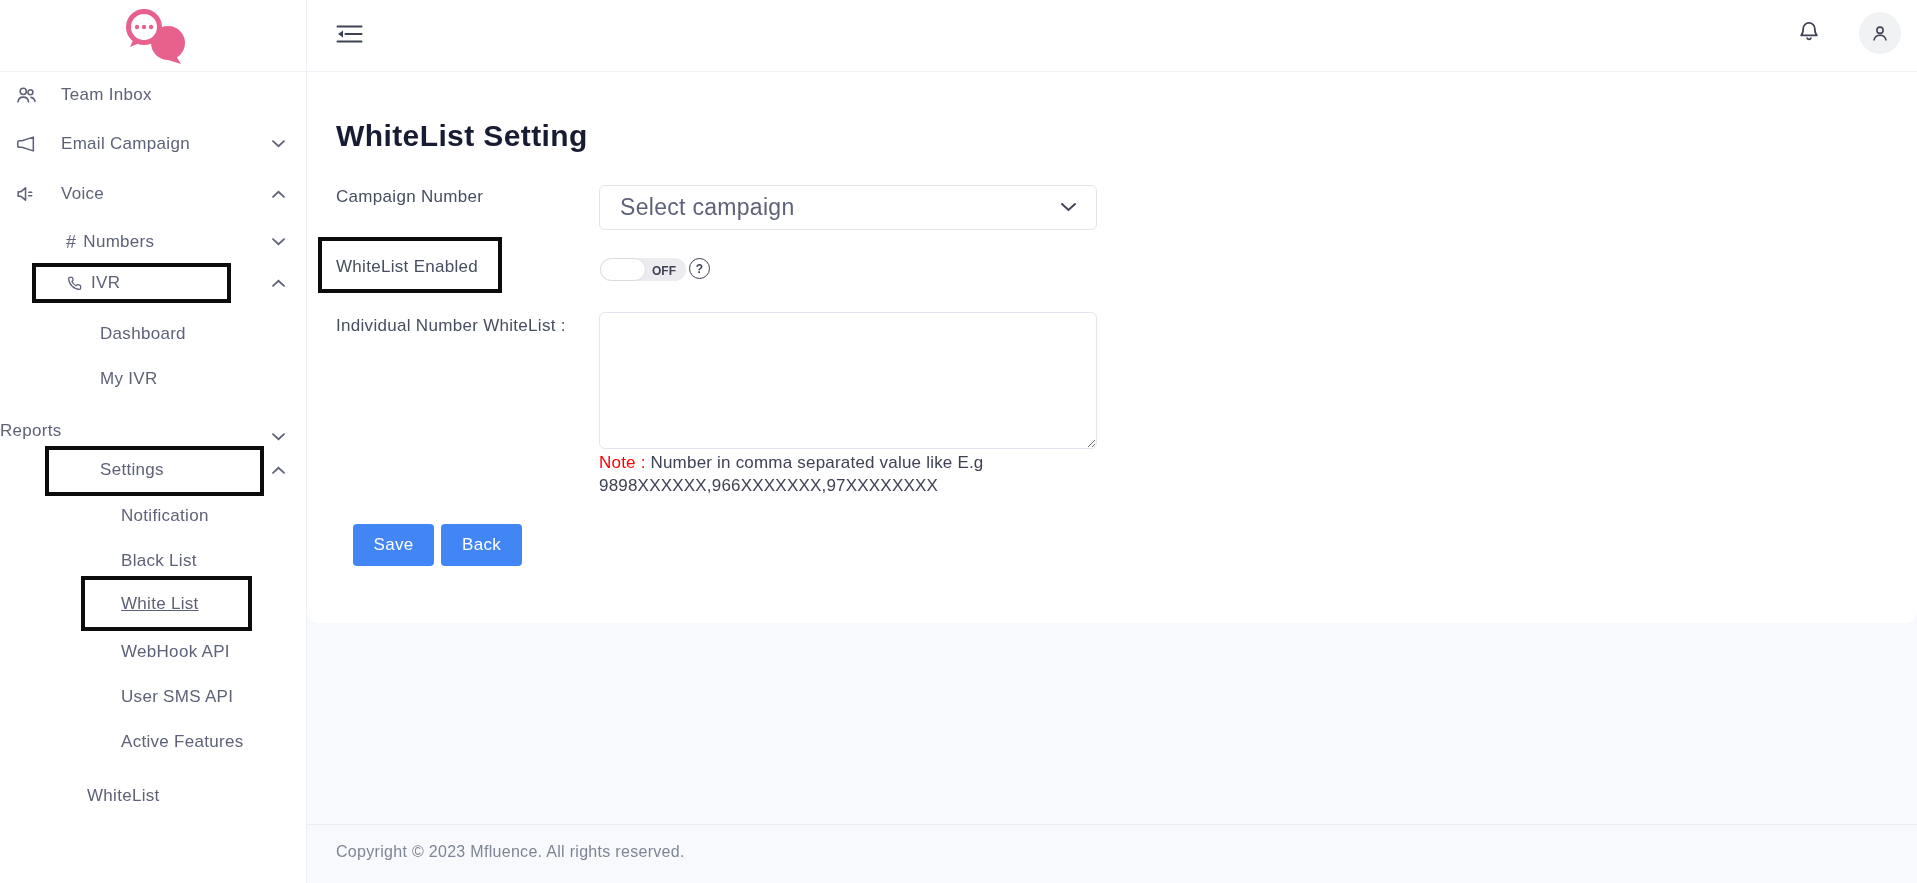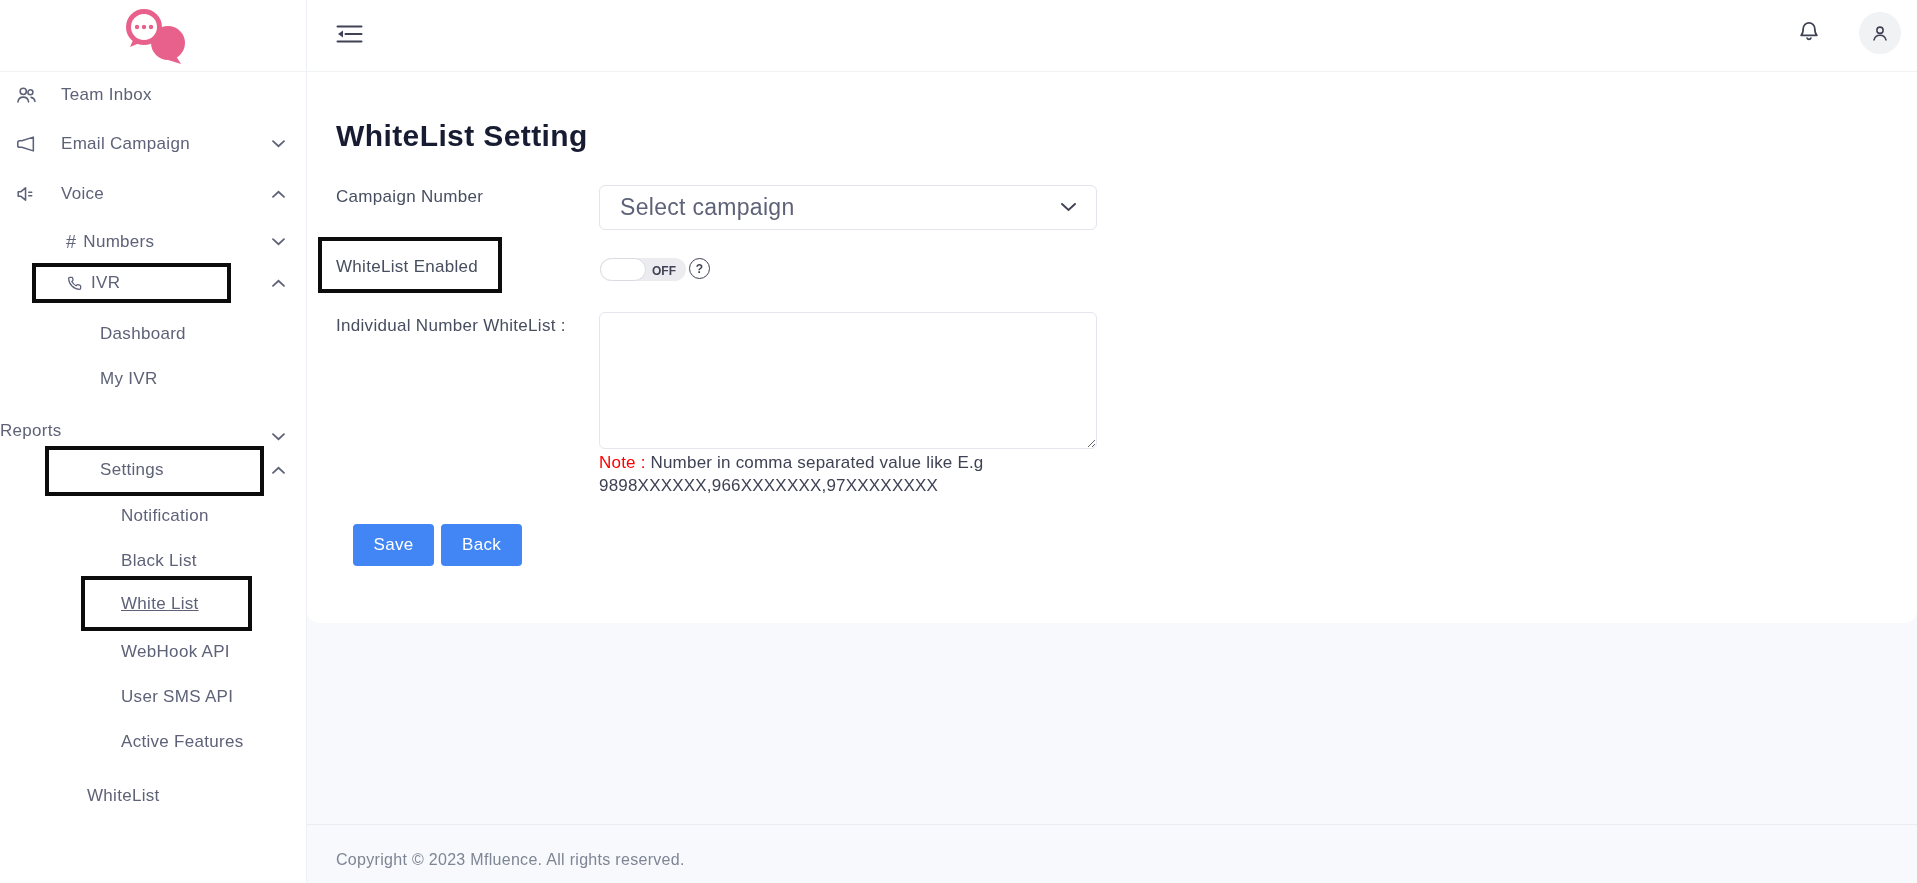--- a/index.html
+++ b/index.html
@@ -58,21 +58,21 @@
           color:#3f4254; letter-spacing:.2px; }
   .note-prefix { color:#ff0000; }
 
   .btn { position:absolute; top:524px; width:81px; height:42px; background:#4285f4; color:#fff;
          border:none; border-radius:4px; font-size:17px; letter-spacing:.3px; cursor:pointer;
          font-family:"Liberation Sans","DejaVu Sans",sans-serif; }
 
   
   .footer { position:absolute; left:307px; top:824px; width:1610px; height:59px;
             border-top:1px solid #e9edf3; z-index:1; }
-  .footer-text { position:absolute; left:29px; top:26px; font-size:16px; color:#7e8594; letter-spacing:.3px; }
+  .footer-text { position:absolute; left:29px; top:18px; font-size:16px; color:#7e8594; letter-spacing:.3px; }
 
   
   .annotation { position:absolute; border:4px solid #0c0c0c; background:transparent; z-index:50;
                 pointer-events:none; }
   .ann-ivr { left:32px; top:263px; width:199px; height:40px; }
   .ann-settings { left:45px; top:446px; width:219px; height:50px; }
   .ann-whitelist-nav { left:81px; top:576px; width:171px; height:55px; }
   .ann-whitelist-label { left:318px; top:237px; width:184px; height:56px; }
 
   svg { display:block; }

